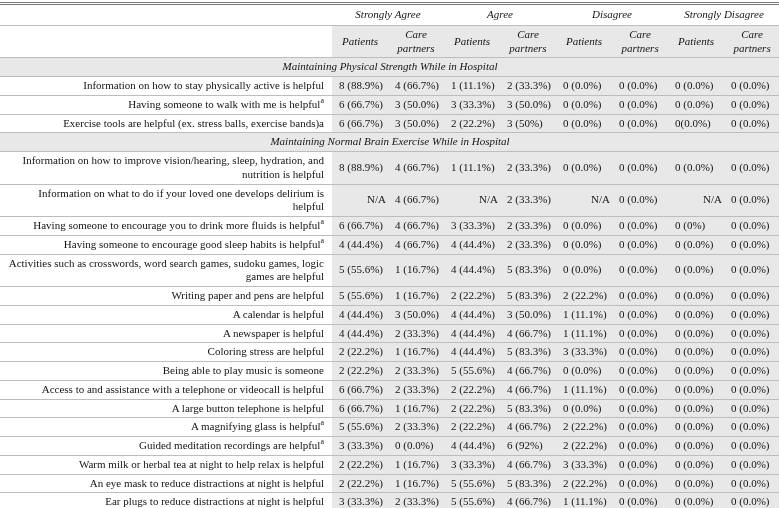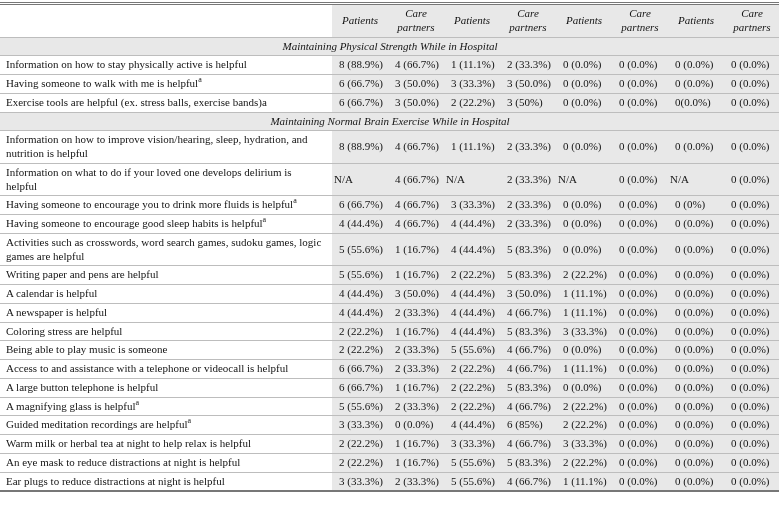--- a/index.html
+++ b/index.html
@@ -33,50 +33,57 @@
   th.corner-cell { background: #ffffff; }
   tr.section-row td {
     background: #e8e8e8;
     font-style: italic;
     padding: 2px 6px;
     text-align: center;
   }
   td.label-cell {
     background: #ffffff;
     padding: 2px 8px 2px 6px;
-    text-align: left;
+    text-align: right;
     margin-left: 21px;
   }
   td.value-cell {
     background: #e8e8e8;
     padding: 2px 2px 2px 7px;
     text-align: left;
     white-space: nowrap;
   }
-  td.value-cell.na { text-align: left; padding-left: 2px; }
+  td.value-cell.na { text-align: right; padding-left: 2px; }
   sup { font-size: 8px; line-height: 0; }
 </style>
 </head>
 <body>
 
 <table>
   <colgroup>
     <col class="label-col">
     <col class="data-col">
       <col class="data-col">
     <col class="data-col">
       <col class="data-col">
     <col class="data-col">
       <col class="data-col">
     <col class="data-col">
       <col class="data-col">
   </colgroup>
   <thead>
     <tr>
       <th class="corner-cell"></th>
+      <th class="group-cell" colspan="2">Strongly Agree</th>
+      <th class="group-cell" colspan="2">Agree</th>
+      <th class="group-cell" colspan="2">Disagree</th>
+      <th class="group-cell" colspan="2">Strongly Disagree</th>
+    </tr>
+    <tr>
+      <th class="corner-cell"></th>
       <th class="sub-cell">Patients</th>
       <th class="sub-cell">Care partners</th>
       <th class="sub-cell">Patients</th>
       <th class="sub-cell">Care partners</th>
       <th class="sub-cell">Patients</th>
       <th class="sub-cell">Care partners</th>
       <th class="sub-cell">Patients</th>
       <th class="sub-cell">Care partners</th>
     </tr>
   </thead>
@@ -261,21 +268,21 @@
         <td class="value-cell">2 (22.2%)</td>
         <td class="value-cell">0 (0.0%)</td>
         <td class="value-cell">0 (0.0%)</td>
         <td class="value-cell">0 (0.0%)</td>
       </tr>
       <tr>
         <td class="label-cell">Guided meditation recordings are helpful<sup>a</sup></td>
         <td class="value-cell">3 (33.3%)</td>
         <td class="value-cell">0 (0.0%)</td>
         <td class="value-cell">4 (44.4%)</td>
-        <td class="value-cell">6 (85%)</td>
+        <td class="value-cell">6 (92%)</td>
         <td class="value-cell">2 (22.2%)</td>
         <td class="value-cell">0 (0.0%)</td>
         <td class="value-cell">0 (0.0%)</td>
         <td class="value-cell">0 (0.0%)</td>
       </tr>
       <tr>
         <td class="label-cell">Warm milk or herbal tea at night to help relax is helpful</td>
         <td class="value-cell">2 (22.2%)</td>
         <td class="value-cell">1 (16.7%)</td>
         <td class="value-cell">3 (33.3%)</td>

